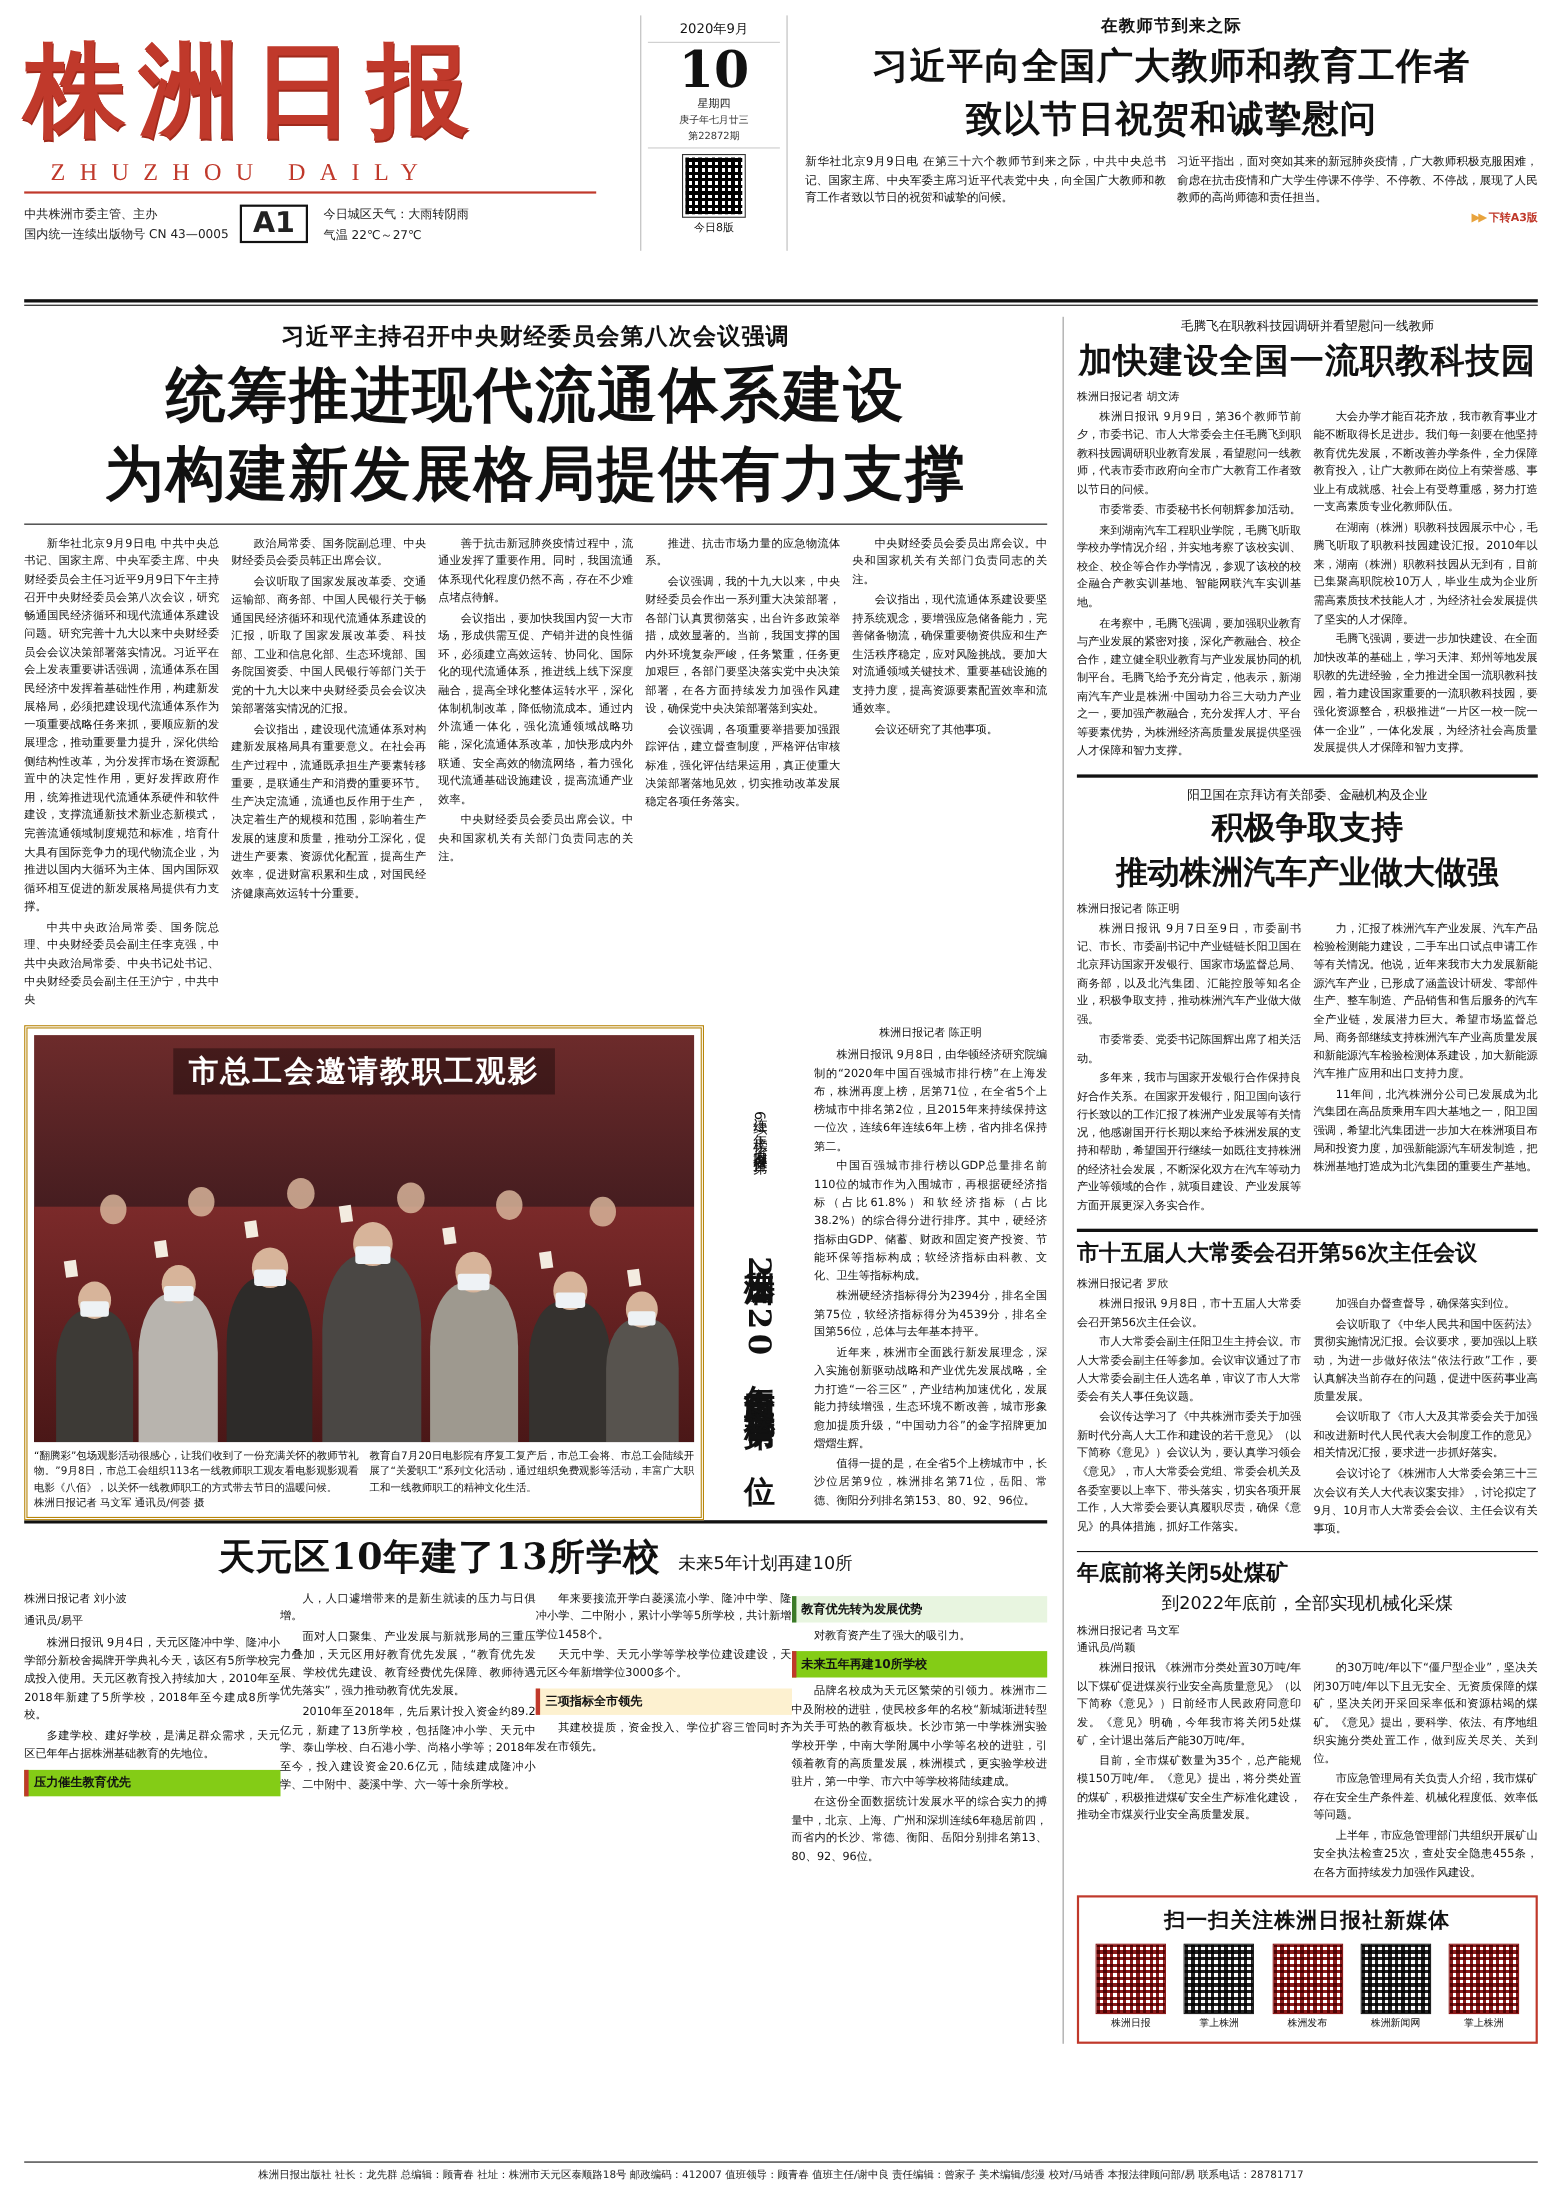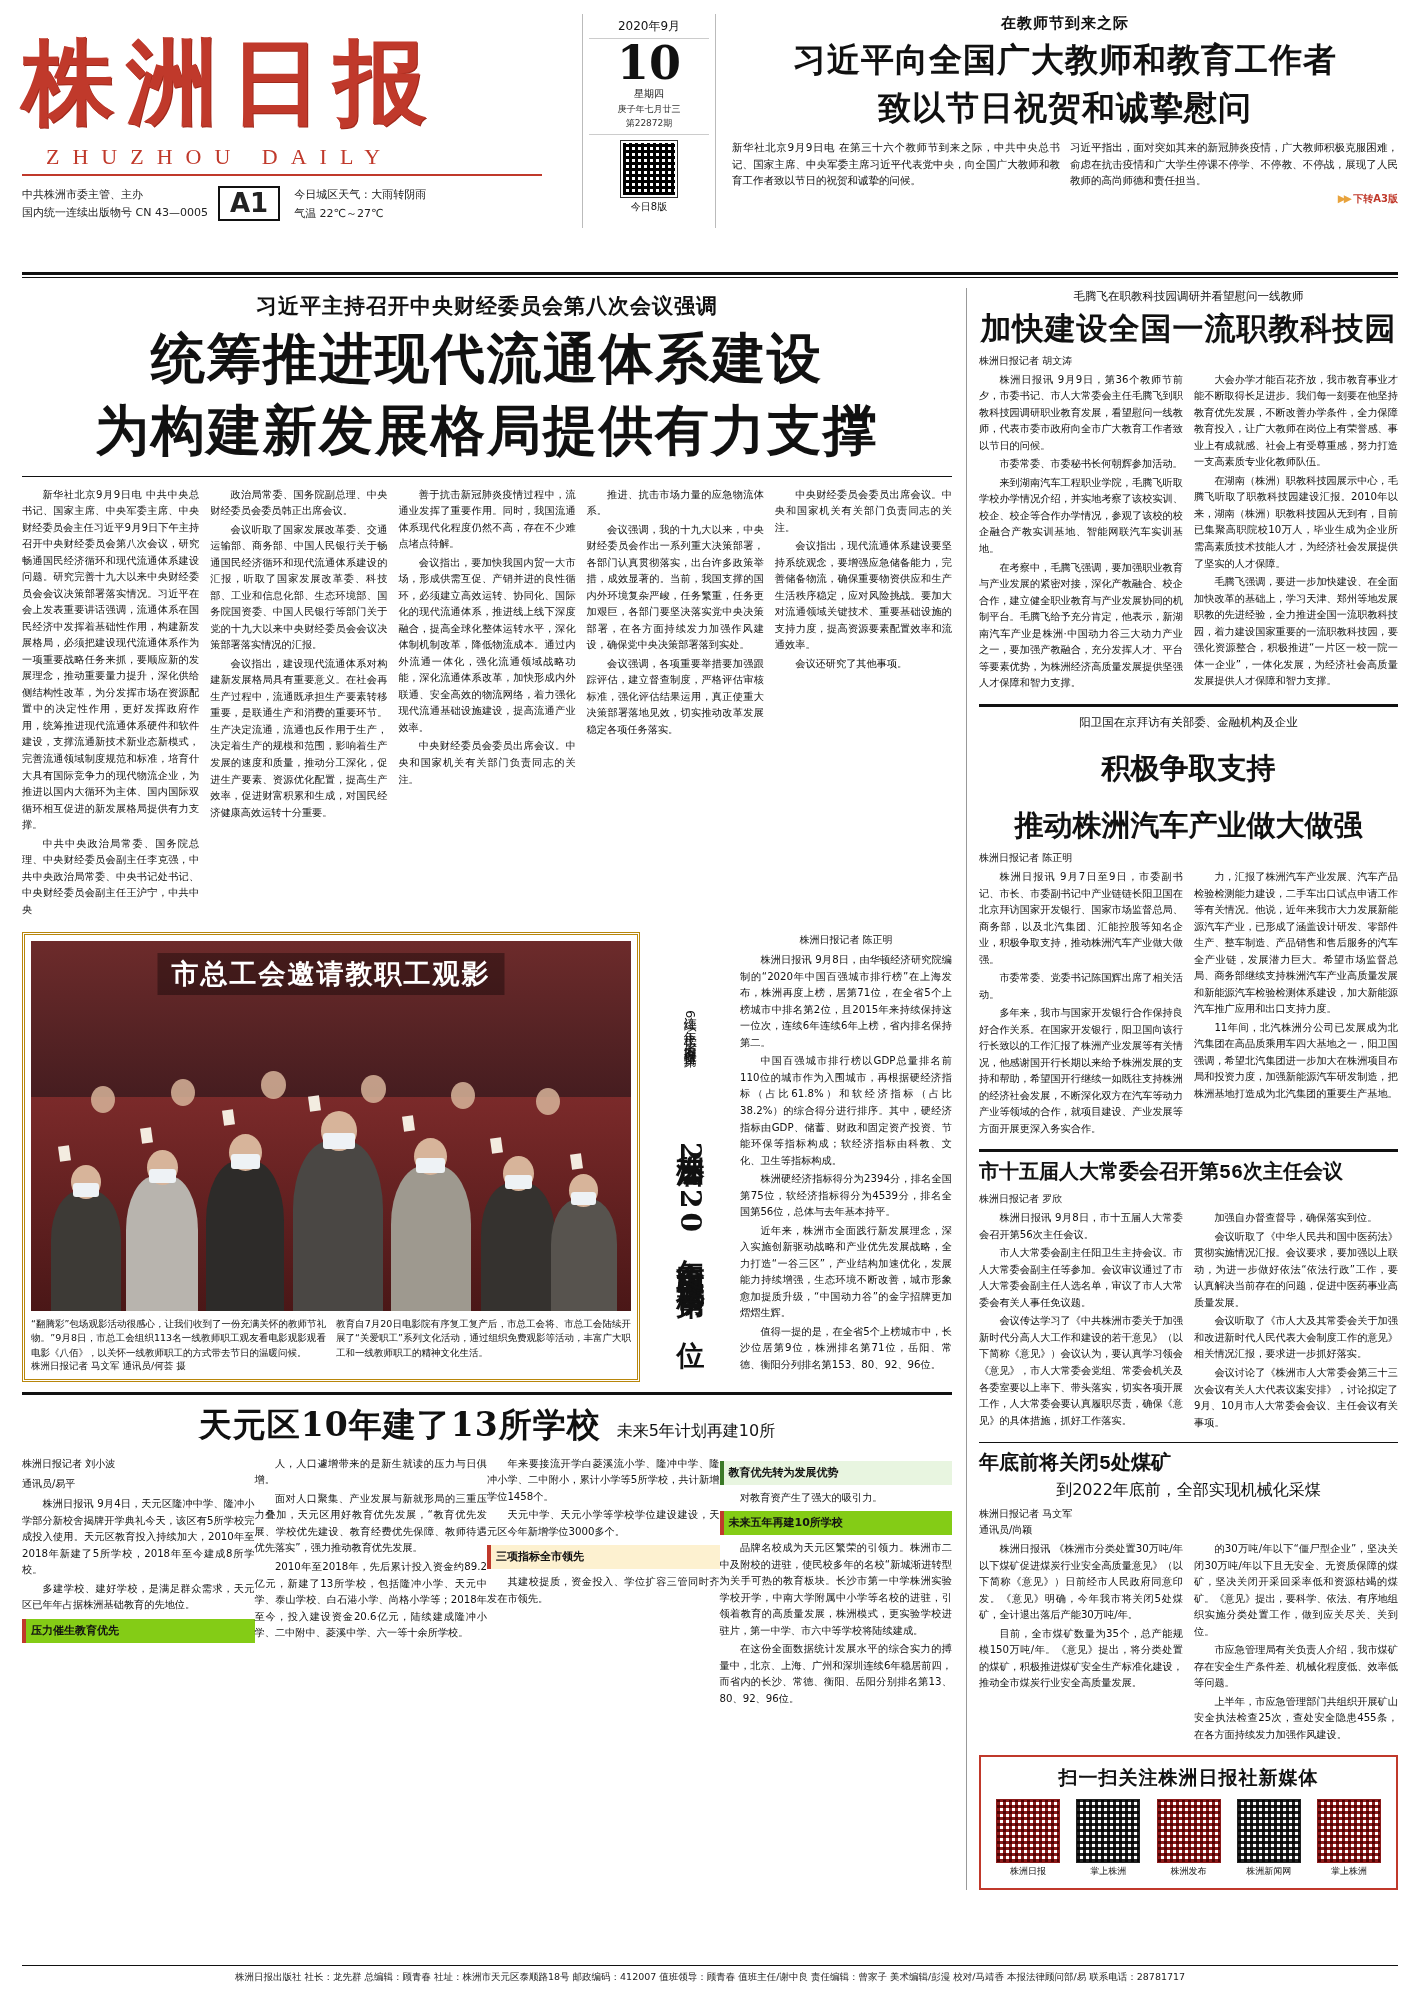--- a/index.html
+++ b/index.html
@@ -70,35 +70,35 @@
 
   .vtitle{width:76px;flex:0 0 76px;text-align:center;}
   .vtitle .small{writing-mode:vertical-rl;font-size:13px;line-height:1.5;letter-spacing:2px;margin:0 auto;height:190px;}
   .vtitle .big{writing-mode:vertical-rl;font-family:"DejaVu Serif",serif;font-weight:bold;font-size:28px;letter-spacing:4px;margin:8px auto 0 auto;}
   .vcol{flex:1;font-size:10.2px;line-height:1.62;text-align:justify;}
   .vcol p{margin:0 0 2px 0;text-indent:2em;}
   .byline{font-size:10px;margin-bottom:4px;}
   .byline-c{text-align:center;}
 
   
-  .bottom{margin-top:10px;border-top:3px solid #111;padding-top:8px;}
+  .bottom{margin-top:0;border-top:3px solid #111;padding-top:8px;}
   .bt-head{display:flex;align-items:baseline;gap:16px;justify-content:center;}
   .bt-h1{font-family:"DejaVu Serif",serif;font-weight:bold;font-size:33px;letter-spacing:1px;}
   .bt-sub{font-size:16px;}
   .bt-cols{display:flex;margin-top:8px;font-size:10.2px;line-height:1.62;text-align:justify;}
   .bt-cols .c{flex:1;}
   .bt-cols p{margin:0 0 2px 0;text-indent:2em;}
   .tagline{background:#fdf1d0;border-left:4px solid #c0392b;font-weight:bold;font-size:11px;padding:3px 5px;margin:5px 0;text-indent:0;}
   .tagline.green{background:#e8f5e0;border-left-color:#3b7a27;}
   .tagline.red{background:#84cc16;border-left-color:#c0392b;}
 
   
   .r-kicker{font-size:11.5px;text-align:center;line-height:1.4;}
   .r-h1{font-family:"DejaVu Serif",serif;font-weight:bold;font-size:31px;text-align:center;line-height:1.25;margin-top:5px;letter-spacing:1px;}
-  .r-h2{font-family:"DejaVu Serif",serif;font-weight:bold;font-size:29px;text-align:center;line-height:1.3;margin-top:20px;}
+  .r-h2{font-family:"DejaVu Serif",serif;font-weight:bold;font-size:29px;text-align:center;line-height:1.3;margin-top:4px;}
   .r-h3{font-family:Liberation Mono, monospace;font-weight:bold;font-size:20px;text-align:left;line-height:1.35;margin-top:4px;}
   .r-by{font-size:10px;margin:6px 0 4px 0;}
   .r-cols{display:flex;gap:11px;font-size:10.2px;line-height:1.62;text-align:justify;}
   .r-cols .c{flex:1;}
   .r-cols p{margin:0 0 2px 0;text-indent:2em;}
   .r-rule{border-top:1px solid #111;margin:9px 0 7px 0;}
   .r-rule2{border-top:3px solid #111;margin:10px 0 7px 0;}
 
   .promo{border:2px solid #c0392b;margin-top:10px;padding:8px 10px 10px 10px;}
   .promo-title{font-family:"DejaVu Serif",serif;font-weight:bold;font-size:19px;text-align:center;letter-spacing:1px;}

